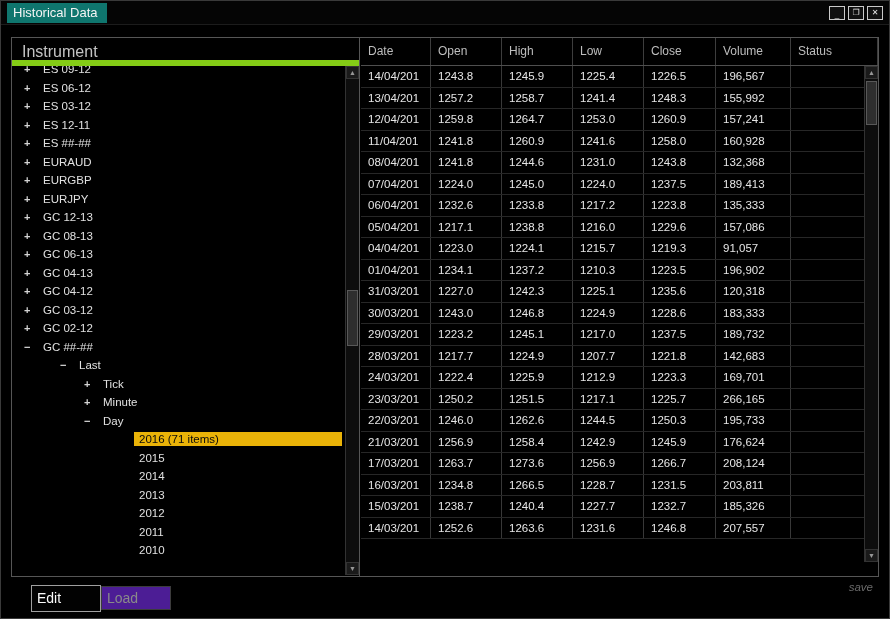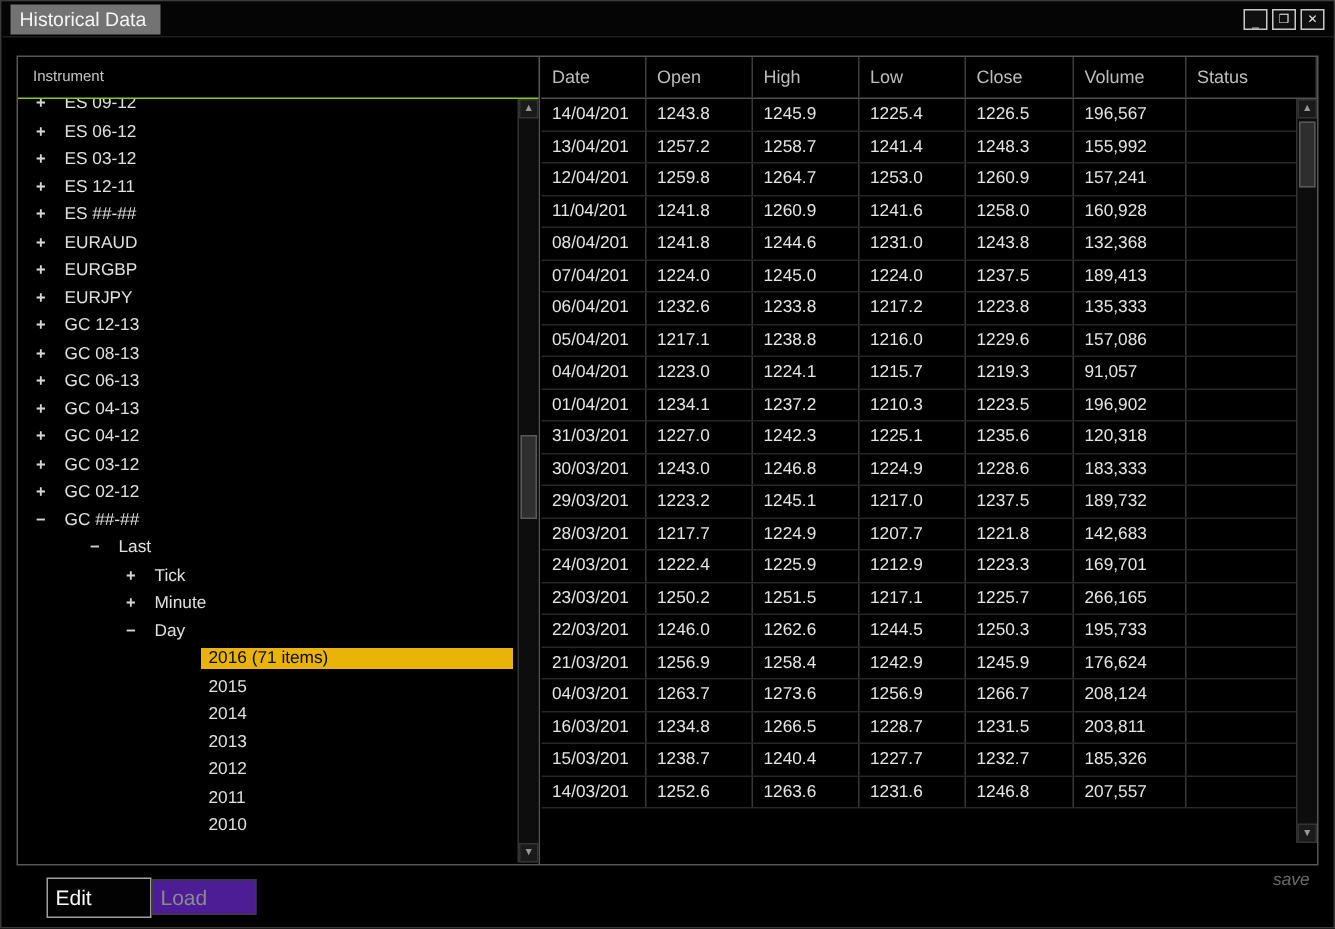--- a/index.html
+++ b/index.html
@@ -11,21 +11,21 @@
   }
 
   
   .titlebar {
     position:absolute; top:0; left:0; right:0; height:24px;
     background:#050505; border-bottom:1px solid #1c1c1c;
     display:flex; align-items:center; justify-content:space-between;
     padding:0 6px;
   }
   .title-badge {
-    background:#737373; color:#f5f5f5; font-size:13px;
+    background:#0f766e; color:#f5f5f5; font-size:13px;
     padding:2px 9px 3px 6px; white-space:nowrap;
   }
   .win-controls { display:flex; }
   .win-btn {
     width:16px; height:14px; margin-left:3px;
     border:1px solid #c9c9c9; background:#101010; color:#e5e5e5;
     font-size:8px; line-height:12px; text-align:center; cursor:default;
   }
   .win-btn .low { position:relative; top:2px; }
 
@@ -35,21 +35,21 @@
     border:1px solid #565656; background:#000;
   }
 
   
   .left-panel {
     position:absolute; left:0; top:0; bottom:0; width:348px;
     border-right:1px solid #565656;
   }
   .panel-header {
     height:28px; line-height:27px; padding-left:10px;
-    border-bottom:1px solid #84cc16; color:#c4c4c4; font-size:10px;
+    border-bottom:6px solid #84cc16; color:#c4c4c4; font-size:16px;
   }
   .tree-wrap {
     position:absolute; left:0; right:14px; top:28px; bottom:0; overflow:hidden;
   }
   .tree-list { margin-top:-6px; }
   .tree-item {
     display:flex; align-items:center; height:18.5px;
     font-size:11.5px; color:#e0e0e0; white-space:nowrap; cursor:default;
   }
   .tree-icon {
@@ -470,21 +470,21 @@
     <div class="cell">1256.9</div>
     <div class="cell">1258.4</div>
     <div class="cell">1242.9</div>
     <div class="cell">1245.9</div>
     <div class="cell">176,624</div>
     <div class="cell"></div>
   </div>
 
 
   <div class="trow">
-    <div class="cell">04/03/201</div>
+    <div class="cell">17/03/201</div>
     <div class="cell">1263.7</div>
     <div class="cell">1273.6</div>
     <div class="cell">1256.9</div>
     <div class="cell">1266.7</div>
     <div class="cell">208,124</div>
     <div class="cell"></div>
   </div>
 
   <div class="trow">
     <div class="cell">16/03/201</div>

